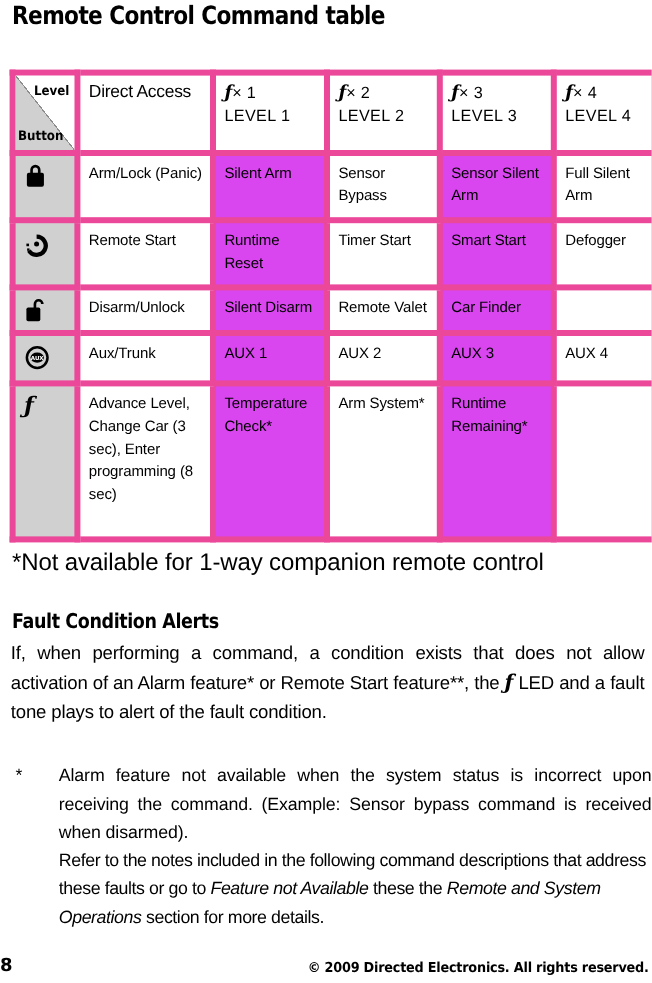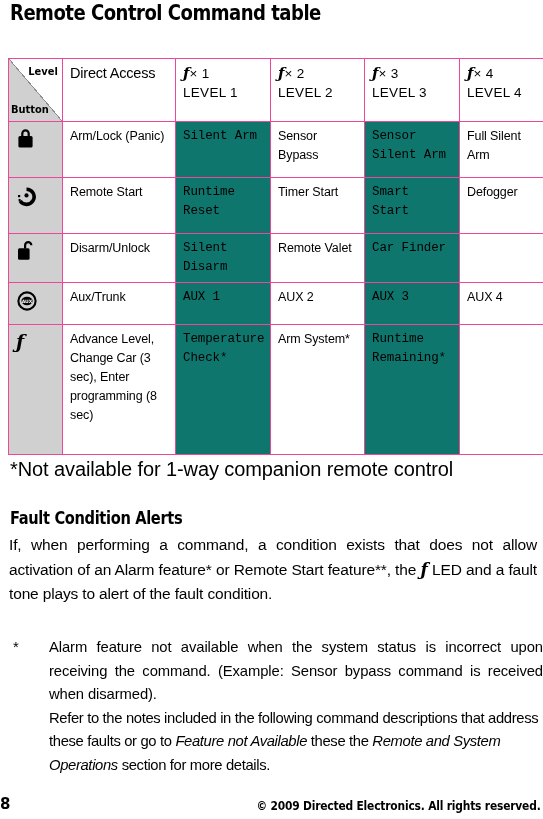--- a/index.html
+++ b/index.html
@@ -35,29 +35,29 @@
   .cmd-table {
     position: absolute;
     left: 8px;
     top: 58px;
     width: 535px;
     border-collapse: collapse;
     table-layout: fixed;
     font-size: 12.5px;
   }
   .cmd-table td, .cmd-table th {
-    border: 1px solid #ec4899;
+    border: 5px solid #ec4899;
     padding: 5px 6px 5px 7px;
     vertical-align: top;
     text-align: left;
     font-weight: normal;
     line-height: 19px;
     transform-origin: left top;
   }
-  .cmd-table .shade { background: #0f766e; font-family: Liberation Mono, monospace; }
+  .cmd-table .shade { background: #d946ef; }
   .cmd-table .plain { background: #ffffff; }
 
   
   thead td, thead th { height: 52px; vertical-align: middle; }
 
   .corner-cell {
     position: relative;
     padding: 0;
     background: #ffffff;
     overflow: hidden;

